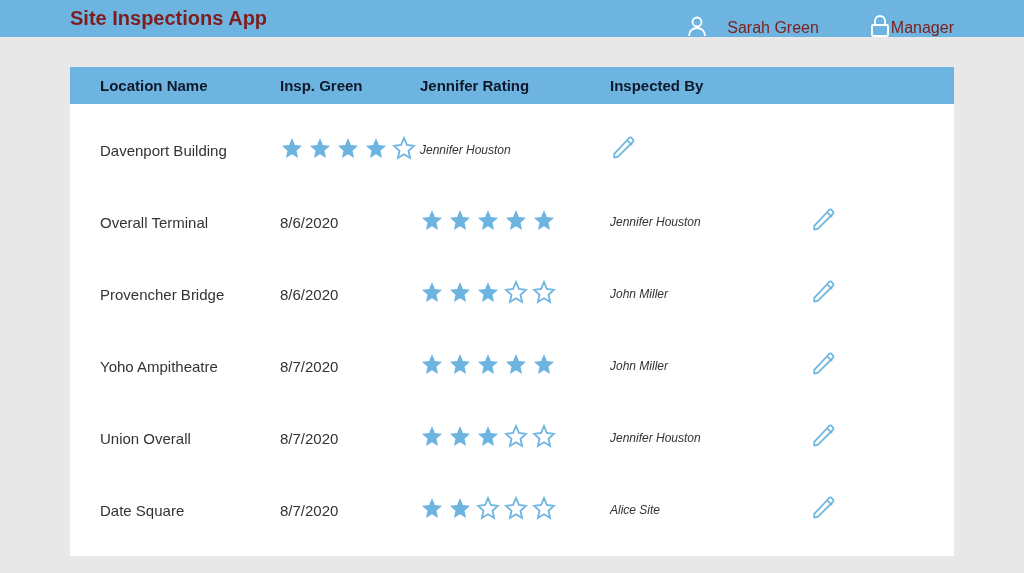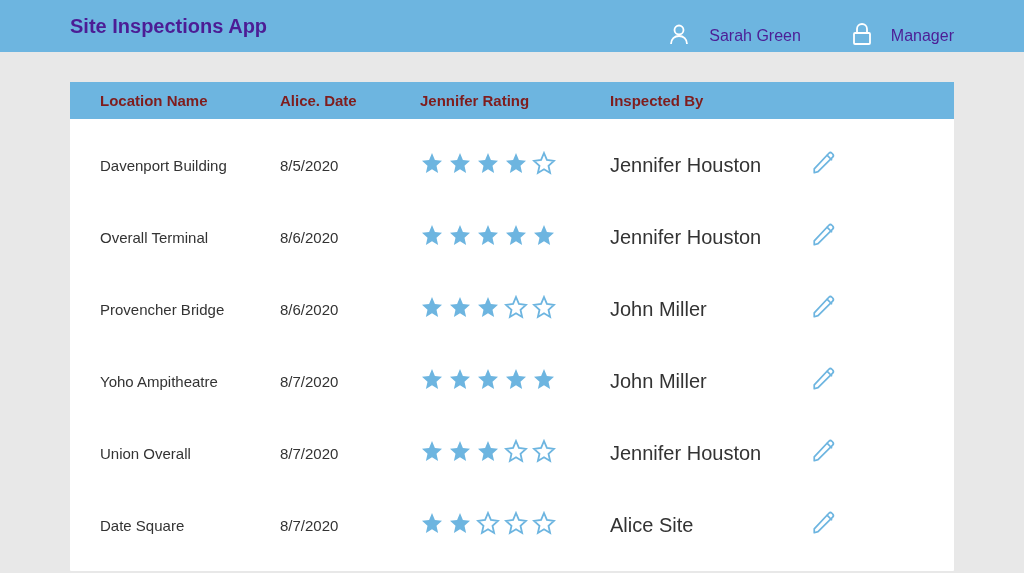--- a/index.html
+++ b/index.html
@@ -9,67 +9,66 @@
     }
     body {
       font-family: 'Segoe UI', Tahoma, Geneva, Verdana, sans-serif;
       background-color: #e8e8e8;
       width: 1024px;
       height: 573px;
       overflow: hidden;
     }
     .header {
       background-color: #6db5e0;
-      height: 52px;
+      height: 37px;
       display: flex;
       align-items: center;
       justify-content: space-between;
       padding: 0 70px;
-      color: #4c1d95;
+      color: #7f1d1d;
     }
     .app-title {
       font-size: 20px;
       font-weight: 600;
     }
     .header-right {
       display: flex;
       align-items: flex-start;
       gap: 50px;
       margin-top: 19px;
     }
     .user-section {
       display: flex;
       align-items: center;
       gap: 18px;
     }
     .role-section {
       display: flex;
       align-items: center;
-      gap: 18px;
     }
     .icon-person, .icon-lock {
       display: inline-block;
     }
     .user-name, .role-name {
       font-size: 16px;
       font-weight: 400;
     }
     .content {
       padding: 30px 70px 20px 70px;
     }
     .table-container {
       background-color: white;
       border-radius: 1px;
     }
     .table-header {
       background-color: #6db5e0;
       display: grid;
       grid-template-columns: 180px 140px 190px 200px 1fr;
       padding: 10px 30px;
-      color: #7f1d1d;
+      color: #0f172a;
       font-weight: 600;
       font-size: 15px;
     }
     .table-body {
       padding: 10px 0;
     }
     .table-row {
       display: grid;
       grid-template-columns: 180px 140px 190px 200px 1fr;
       padding: 22px 30px;
@@ -80,21 +79,22 @@
       font-size: 15px;
     }
     .cell-date {
       font-size: 15px;
     }
     .cell-rating {
       display: flex;
       gap: 4px;
     }
     .cell-inspector {
-      font-size: 20px;
+      font-size: 12px;
+      font-style: italic;
     }
     .cell-edit {
       display: flex;
       justify-content: flex-start;
     }
     .star {
       width: 24px;
       height: 24px;
     }
     .edit-button {
@@ -130,29 +130,28 @@
       </span>
       <span class="role-name">Manager</span>
     </div>
   </div>
 </div>
 
 <div class="content">
   <div class="table-container">
     <div class="table-header">
       <div>Location Name</div>
-      <div>Alice. Date</div>
+      <div>Insp. Green</div>
       <div>Jennifer Rating</div>
       <div>Inspected By</div>
       <div></div>
     </div>
     <div class="table-body" id="tbody">
     <div class="table-row">
           <div class="cell-location">Davenport Building</div>
-          <div class="cell-date">8/5/2020</div>
           <div class="cell-rating">
             <span><svg class="star" viewBox="0 0 24 24">
                 <path fill="#6db5e0" d="M12 2l2.9 6.9L22 9.8l-5.5 5 1.6 7.2L12 18.3 5.9 22l1.6-7.2L2 9.8l7.1-0.9L12 2z"></path>
               </svg></span>
             <span><svg class="star" viewBox="0 0 24 24">
                 <path fill="#6db5e0" d="M12 2l2.9 6.9L22 9.8l-5.5 5 1.6 7.2L12 18.3 5.9 22l1.6-7.2L2 9.8l7.1-0.9L12 2z"></path>
               </svg></span>
             <span><svg class="star" viewBox="0 0 24 24">
                 <path fill="#6db5e0" d="M12 2l2.9 6.9L22 9.8l-5.5 5 1.6 7.2L12 18.3 5.9 22l1.6-7.2L2 9.8l7.1-0.9L12 2z"></path>
               </svg></span>

